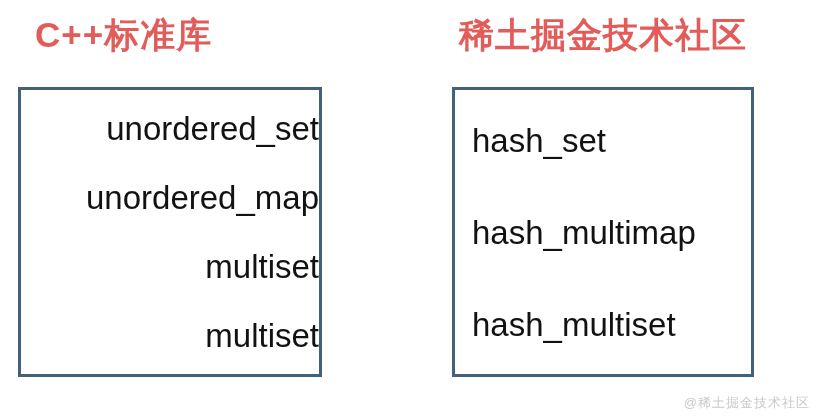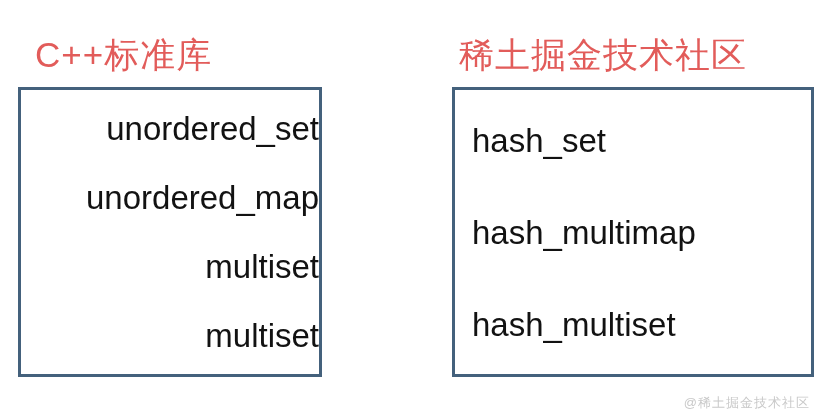--- a/index.html
+++ b/index.html
@@ -13,44 +13,44 @@
     font-family: "Liberation Sans", sans-serif;
     position: relative;
     overflow: hidden;
   }
   .stage {
     position: absolute;
     inset: 0;
   }
   .col-title {
     position: absolute;
-    top: 32px;
+    top: 12px;
     font-size: 35px;
-    font-weight: 400;
+    font-weight: 700;
     color: #e25c5a;
     letter-spacing: 1px;
     white-space: nowrap;
   }
   .col-title.left  { left: 35px; }
   .col-title.right { left: 459px; }
 
   .list-box {
     position: absolute;
     top: 87px;
     height: 290px;
     background: #ffffff;
     border: 3px solid #44617c;
     box-sizing: border-box;
     display: flex;
     flex-direction: column;
     justify-content: space-around;
     padding: 4px 0;
   }
   .list-box.left  { left: 18px;  width: 304px; align-items: flex-end; }
-  .list-box.right { left: 452px; width: 362px; }
+  .list-box.right { left: 452px; width: 302px; }
 
   .list-item {
     font-size: 33px;
     color: #121212;
     line-height: 1;
     padding-left: 11px;
     white-space: nowrap;
   }
   .list-box.right .list-item { padding-left: 17px; }
 

